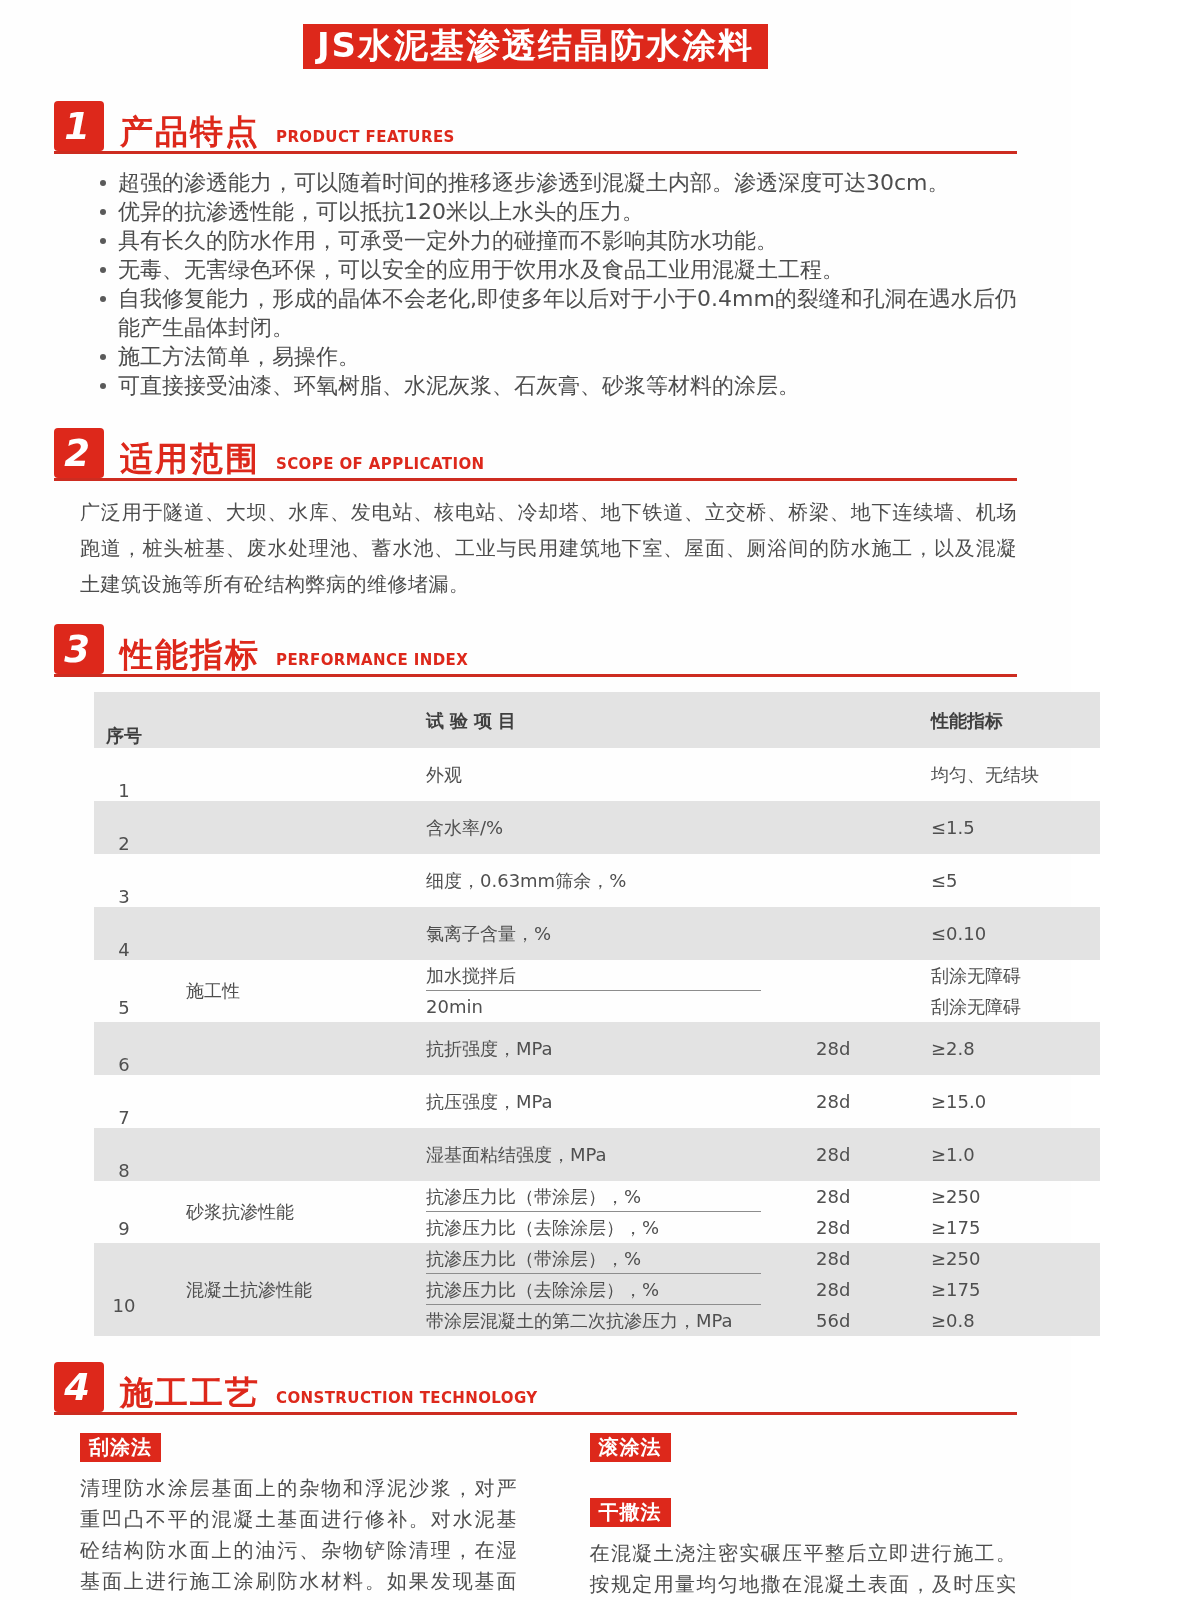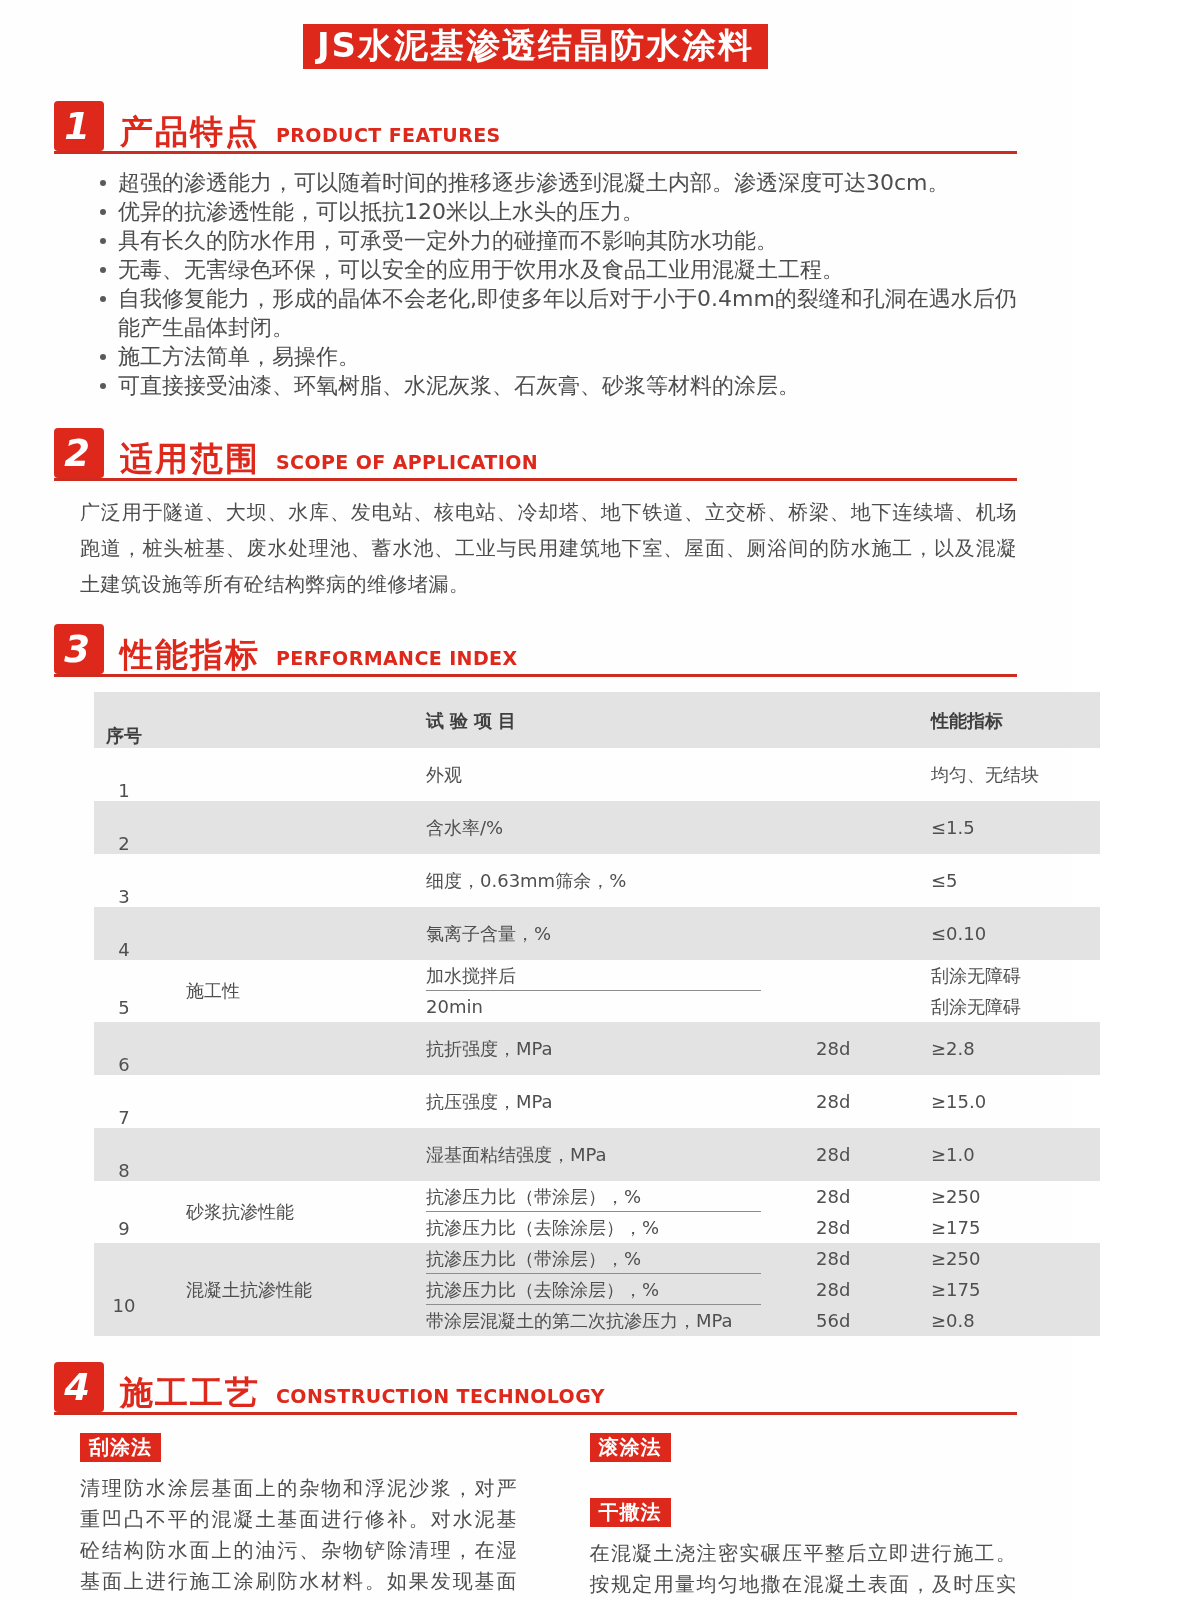--- a/index.html
+++ b/index.html
@@ -30,21 +30,21 @@
     display:flex;align-items:flex-end;gap:16px;
     border-bottom:3px solid var(--rule);
   }
   .num-box{
     width:50px;height:50px;background:var(--red);border-radius:4px;
     color:#fff;font-size:37px;font-weight:bold;font-style:italic;
     display:flex;align-items:center;justify-content:center;
     padding-right:4px;
   }
   .sec-cn{color:var(--red);font-size:33px;font-weight:bold;letter-spacing:2px;line-height:1;padding-bottom:3px;}
-  .sec-en{color:var(--red);font-size:19px;font-weight:bold;letter-spacing:0.4px;line-height:1;padding-bottom:6px;text-align:right;}
+  .sec-en{color:var(--red);font-size:15px;font-weight:bold;letter-spacing:0.4px;line-height:1;padding-bottom:6px;text-align:right;}
 
   
   .features{list-style:none;margin:14px 0 0 46px;}
   .features li{
     font-size:22px;line-height:29px;color:var(--txt);
     padding-left:18px;position:relative;
   }
   .features li::before{
     content:"";position:absolute;left:0;top:12px;width:6px;height:6px;
     border-radius:50%;background:#5a5a5a;

